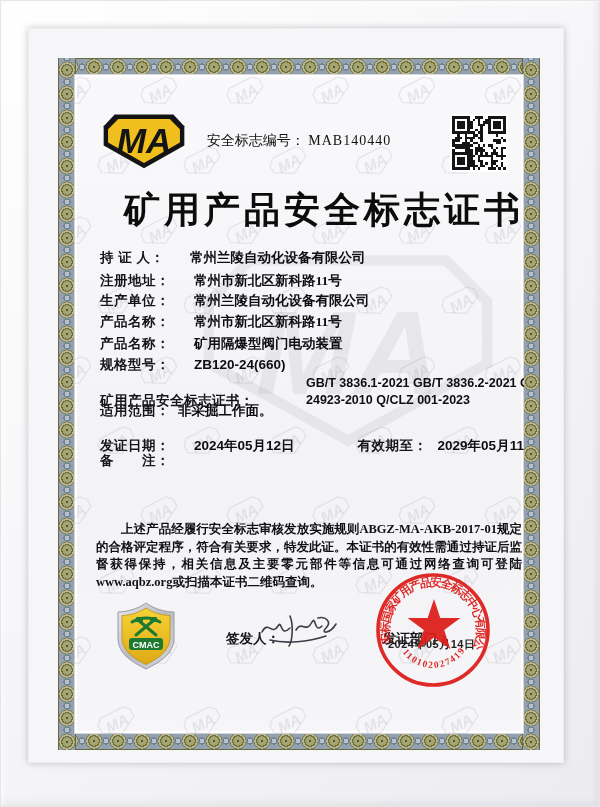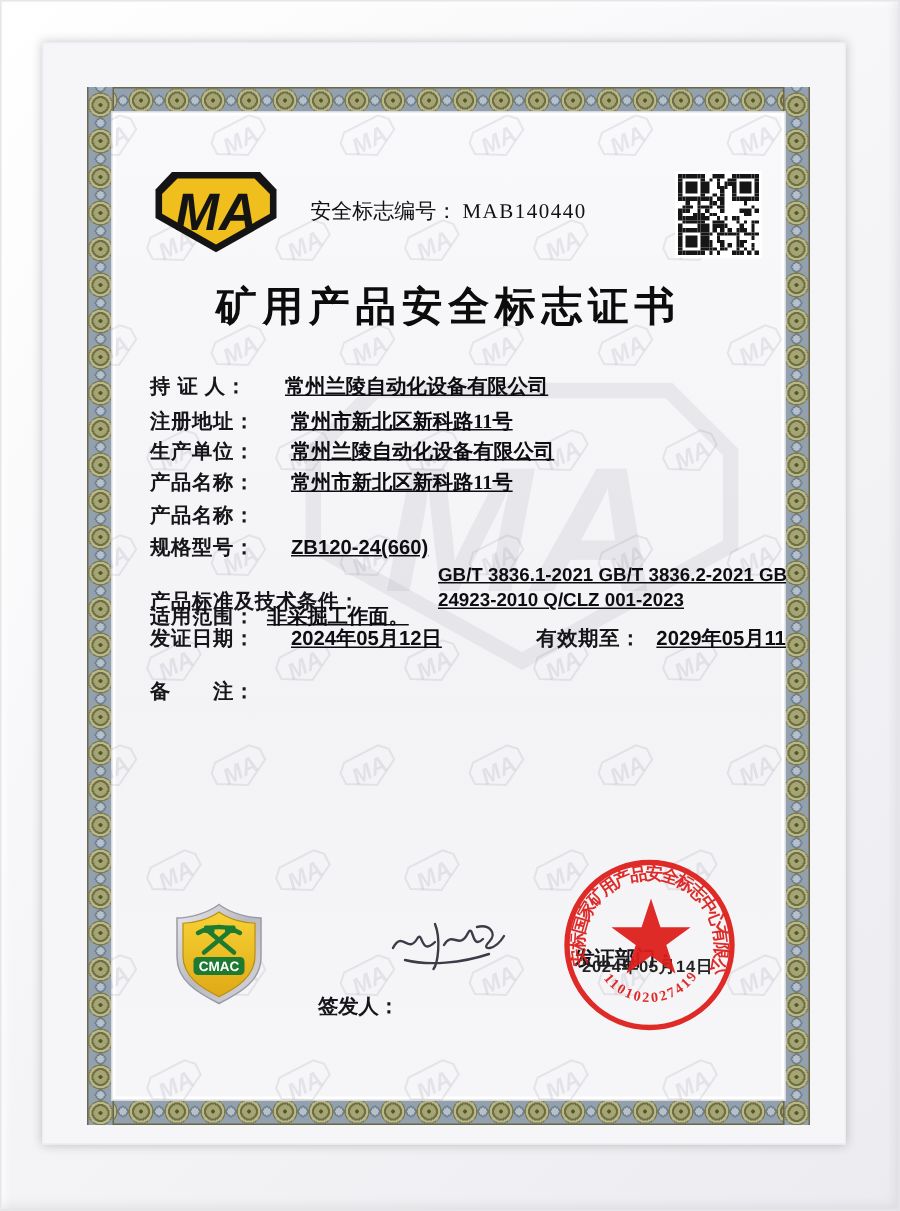--- a/index.html
+++ b/index.html
@@ -40,40 +40,40 @@
   .content{position:absolute;inset:0;z-index:1;}
 
   
   .ma-logo{position:absolute;left:26px;top:38px;width:88px;height:58px;}
   .mark-line{position:absolute;left:0;right:0;top:58px;text-align:center;
              font-family:"Liberation Serif",serif;font-size:14px;color:#111;}
   .qr{position:absolute;left:376px;top:40px;width:58px;height:58px;background:#fff;padding:2px;
       box-sizing:border-box;display:grid;grid-template-columns:repeat(21,1fr);grid-template-rows:repeat(21,1fr);}
   .qr div{background:transparent;} .qr div.on{background:#161616;}
 
-  .title{position:absolute;left:0;right:0;top:112px;text-align:center;
-         font-family:"Liberation Serif",serif;font-weight:800;font-size:27px;letter-spacing:4px;color:#0c0c0c;}
+  .title{position:absolute;left:0;right:0;top:112px;text-align:right;
+         font-family:"Liberation Serif",serif;font-weight:800;font-size:36px;letter-spacing:4px;color:#0c0c0c;}
 
   
   .row{position:absolute;left:26px;display:flex;align-items:flex-end;line-height:16px;}
   .lbl{font-weight:700;font-size:13.5px;color:#16161a;letter-spacing:.5px;min-width:66px;white-space:nowrap;}
-  .val{font-family:"Liberation Serif",serif;font-weight:700;font-size:13.5px;color:#0e0e12;margin-left:24px;white-space:nowrap;text-decoration:underline;}
+  .val{font-family:"Liberation Serif",serif;font-weight:700;font-size:13.5px;color:#0e0e12;margin-left:24px;white-space:nowrap;}
   .val-std{white-space:normal;width:272px;margin-left:52px;font-family:"Liberation Sans",sans-serif;font-size:12.5px;line-height:17px;}
   .lbl-wide{min-width:110px;}
   .lbl2{margin-left:63px;}
 
   
   .statement{position:absolute;left:22px;top:447px;width:426px;
              font-family:"Liberation Serif",serif;font-weight:700;font-size:12.5px;line-height:17.5px;
              color:#101014;text-align:justify;text-indent:2em;}
 
   
   .cmac{position:absolute;left:40px;top:528px;width:64px;height:68px;}
   .issuer-label,.dept-label{position:absolute;top:556px;font-weight:700;font-size:13.5px;color:#16161a;}
-  .issuer-label{left:138px;margin-top:32px;} .dept-label{left:269px;margin-left:40px;}
+  .issuer-label{left:152px;} .dept-label{left:269px;margin-left:40px;}
   .signature{position:absolute;left:182px;top:534px;width:86px;height:42px;}
   .seal-date{position:absolute;left:314px;top:563px;width:120px;font-weight:700;font-size:11px;color:#222;letter-spacing:.5px;z-index:1;}
   .seal{position:absolute;left:297px;top:494px;width:124px;height:124px;opacity:.94;z-index:2;}
 </style>
 </head>
 <body>
 
 <svg width="0" height="0" style="position:absolute">
   <defs>
     <g id="ma-badge-wm">
@@ -746,44 +746,46 @@
       <div class="row" style="top:219px">
         <span class="lbl">生产单位：</span>
         <span class="val">常州兰陵自动化设备有限公司</span>
       </div>
       <div class="row" style="top:240px">
         <span class="lbl">产品名称：</span>
         <span class="val">常州市新北区新科路11号</span>
       </div>
       <div class="row" style="top:262px">
         <span class="lbl">产品名称：</span>
+        <span class="val">矿用隔爆型阀门电动装置</span>
       </div>
       <div class="row" style="top:283px">
         <span class="lbl">规格型号：</span>
         <span class="val" style="font-family:'Liberation Sans',sans-serif">ZB120-24(660)</span>
       </div>
       <div class="row" style="top:301px">
-        <span class="lbl lbl-wide" style="padding-top:5px">产品标准及技术条件：</span>
+        <span class="lbl lbl-wide" style="padding-top:5px">矿用产品安全标志证书：</span>
         <span class="val val-std">GB/T 3836.1-2021 GB/T 3836.2-2021 GB/T 24923-2010 Q/CLZ 001-2023</span>
       </div>
       <div class="row" style="top:329px">
         <span class="lbl">适用范围：</span>
         <span class="val" style="margin-left:8px">非采掘工作面。</span>
       </div>
-      <div class="row" style="top:344px">
+      <div class="row" style="top:364px">
         <span class="lbl">发证日期：</span>
         <span class="val" style="font-family:'Liberation Sans',sans-serif;">2024年05月12日</span>
         <span class="lbl lbl2">有效期至：</span>
         <span class="val" style="font-family:'Liberation Sans',sans-serif;margin-left:10px">2029年05月11日</span>
       </div>
       <div class="row" style="top:379px">
         <span class="lbl">备　　注：</span>
         <span class="val"></span>
       </div>
 
+      <div class="statement">上述产品经履行安全标志审核发放实施规则ABGZ-MA-AKB-2017-01规定的合格评定程序，符合有关要求，特发此证。本证书的有效性需通过持证后监督获得保持，相关信息及主要零元部件等信息可通过网络查询可登陆www.aqbz.org或扫描本证书二维码查询。</div>
 
       <svg class="cmac" viewBox="0 0 64 68">
         <defs>
           <linearGradient id="silv" x1="0" y1="0" x2="1" y2="1">
             <stop offset="0" stop-color="#e9e9ee"></stop>
               <stop offset=".5" stop-color="#b9b9c2"></stop>
               <stop offset="1" stop-color="#d8d8de"></stop>
           </linearGradient>
           <linearGradient id="gold" x1="0" y1="0" x2="0" y2="1">
             <stop offset="0" stop-color="#f7d236"></stop>

